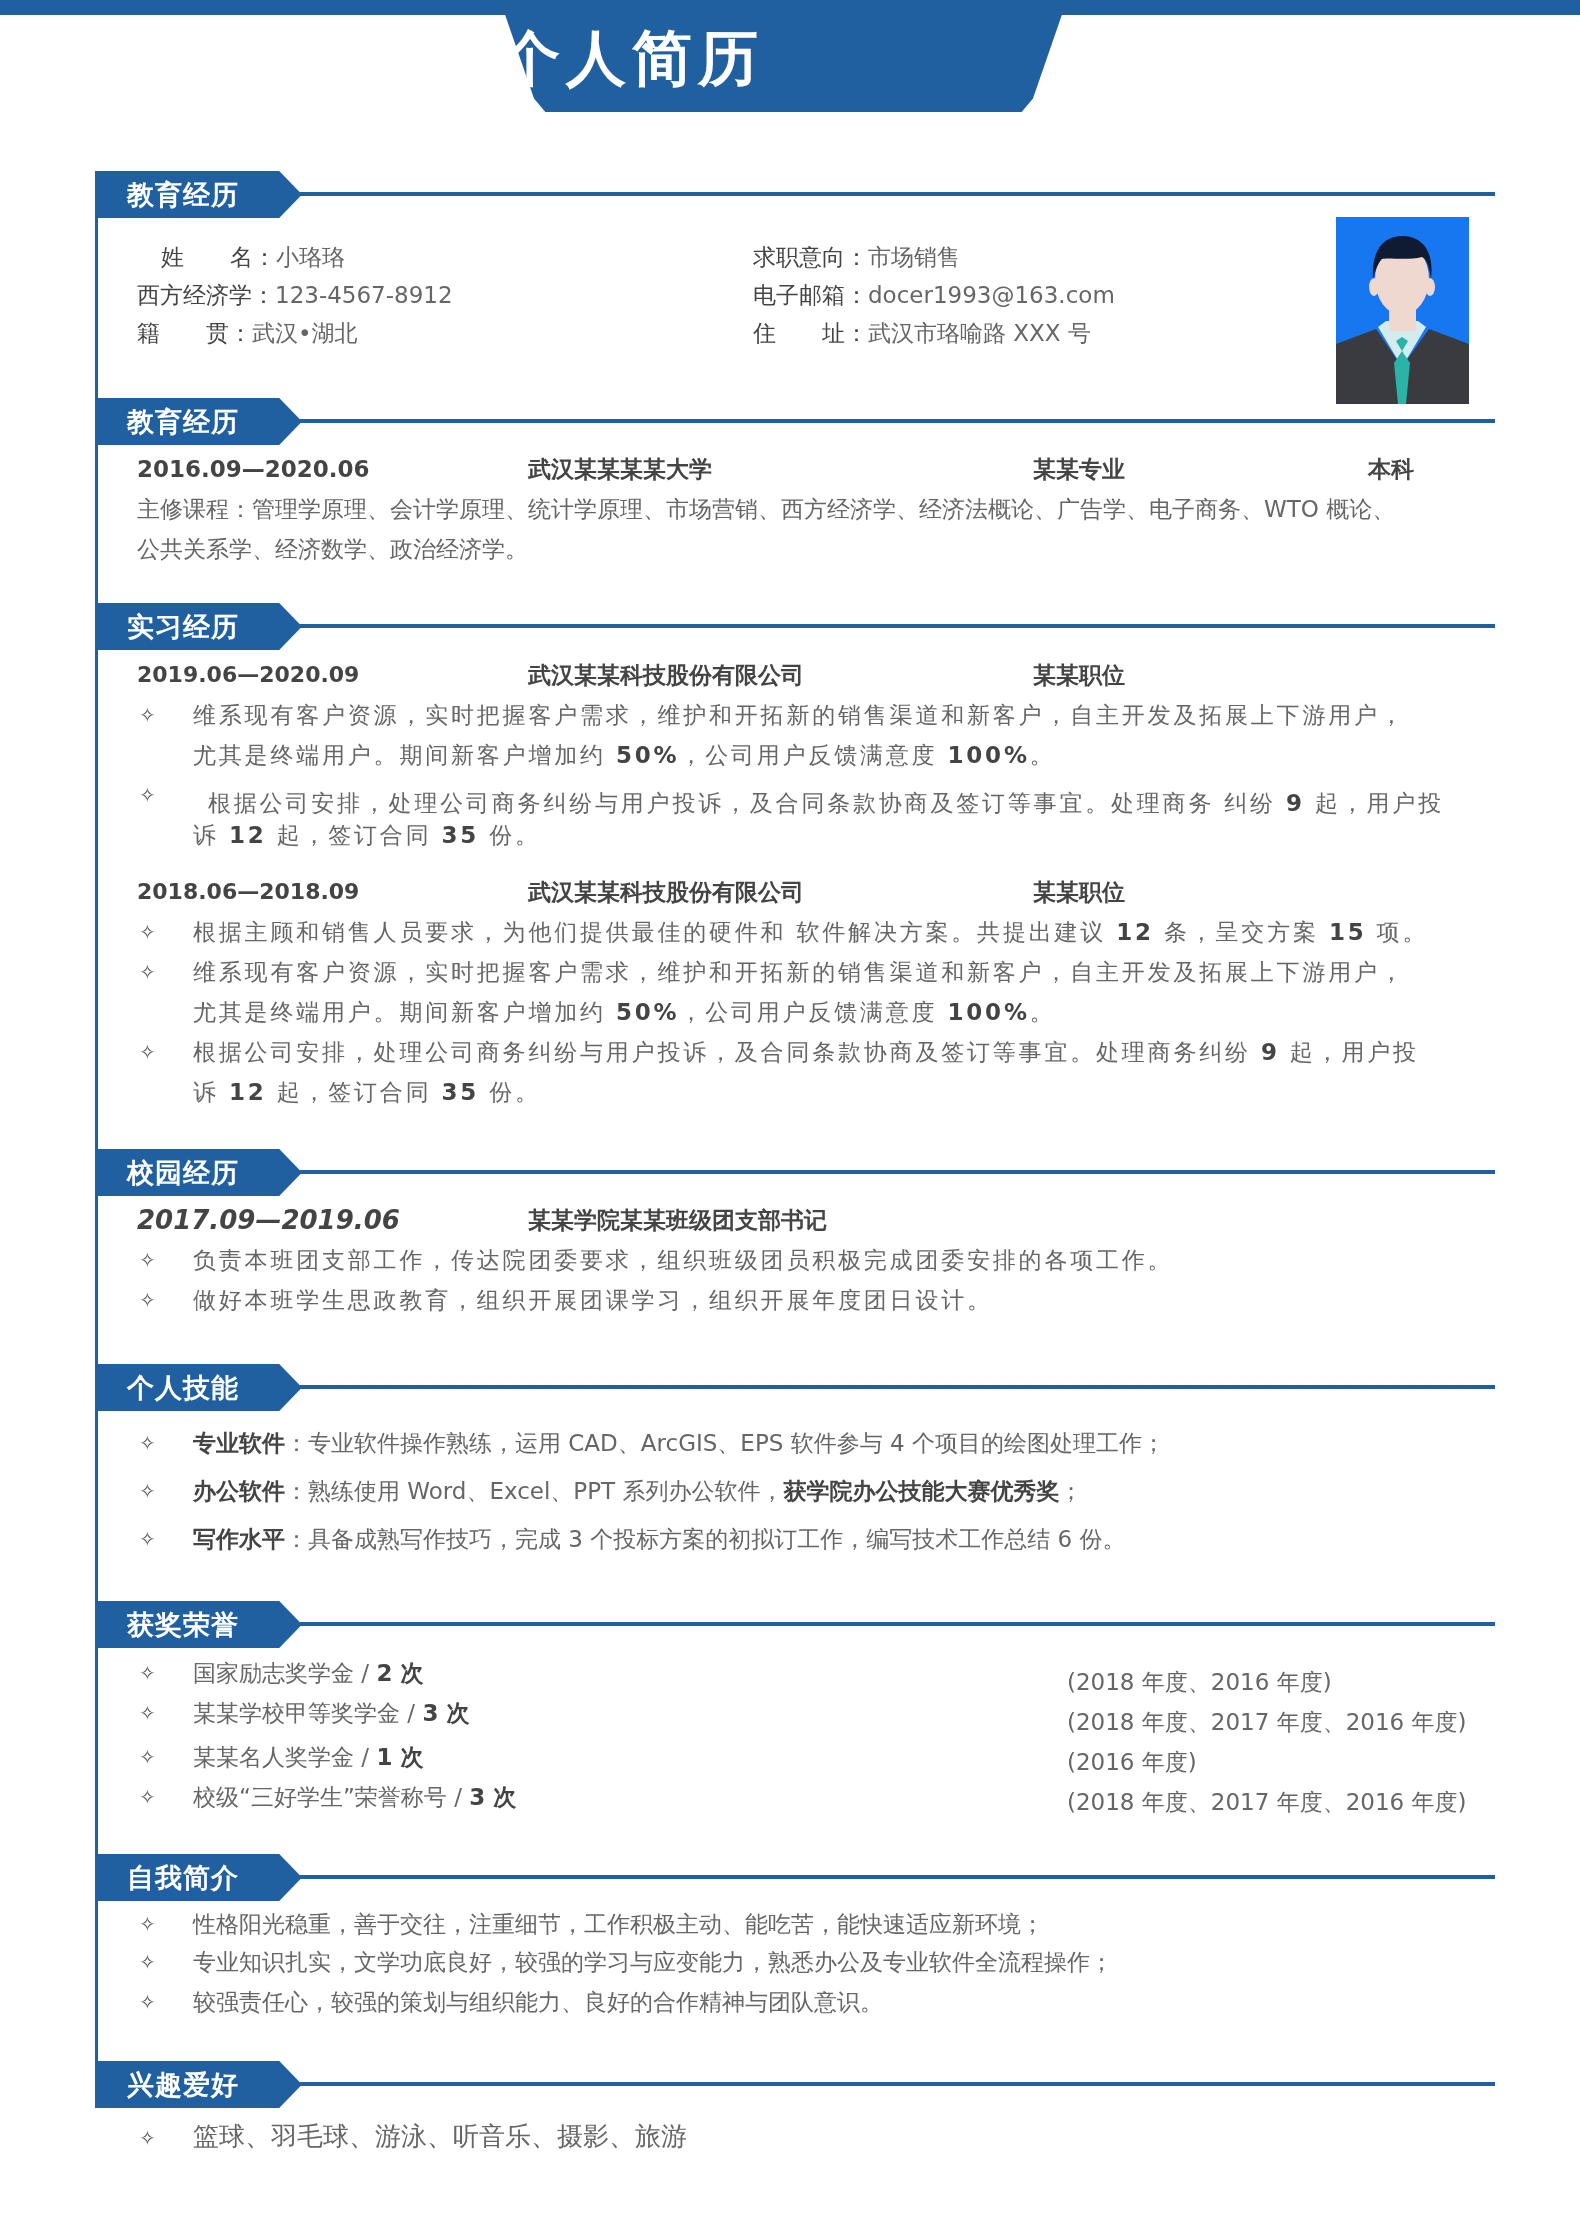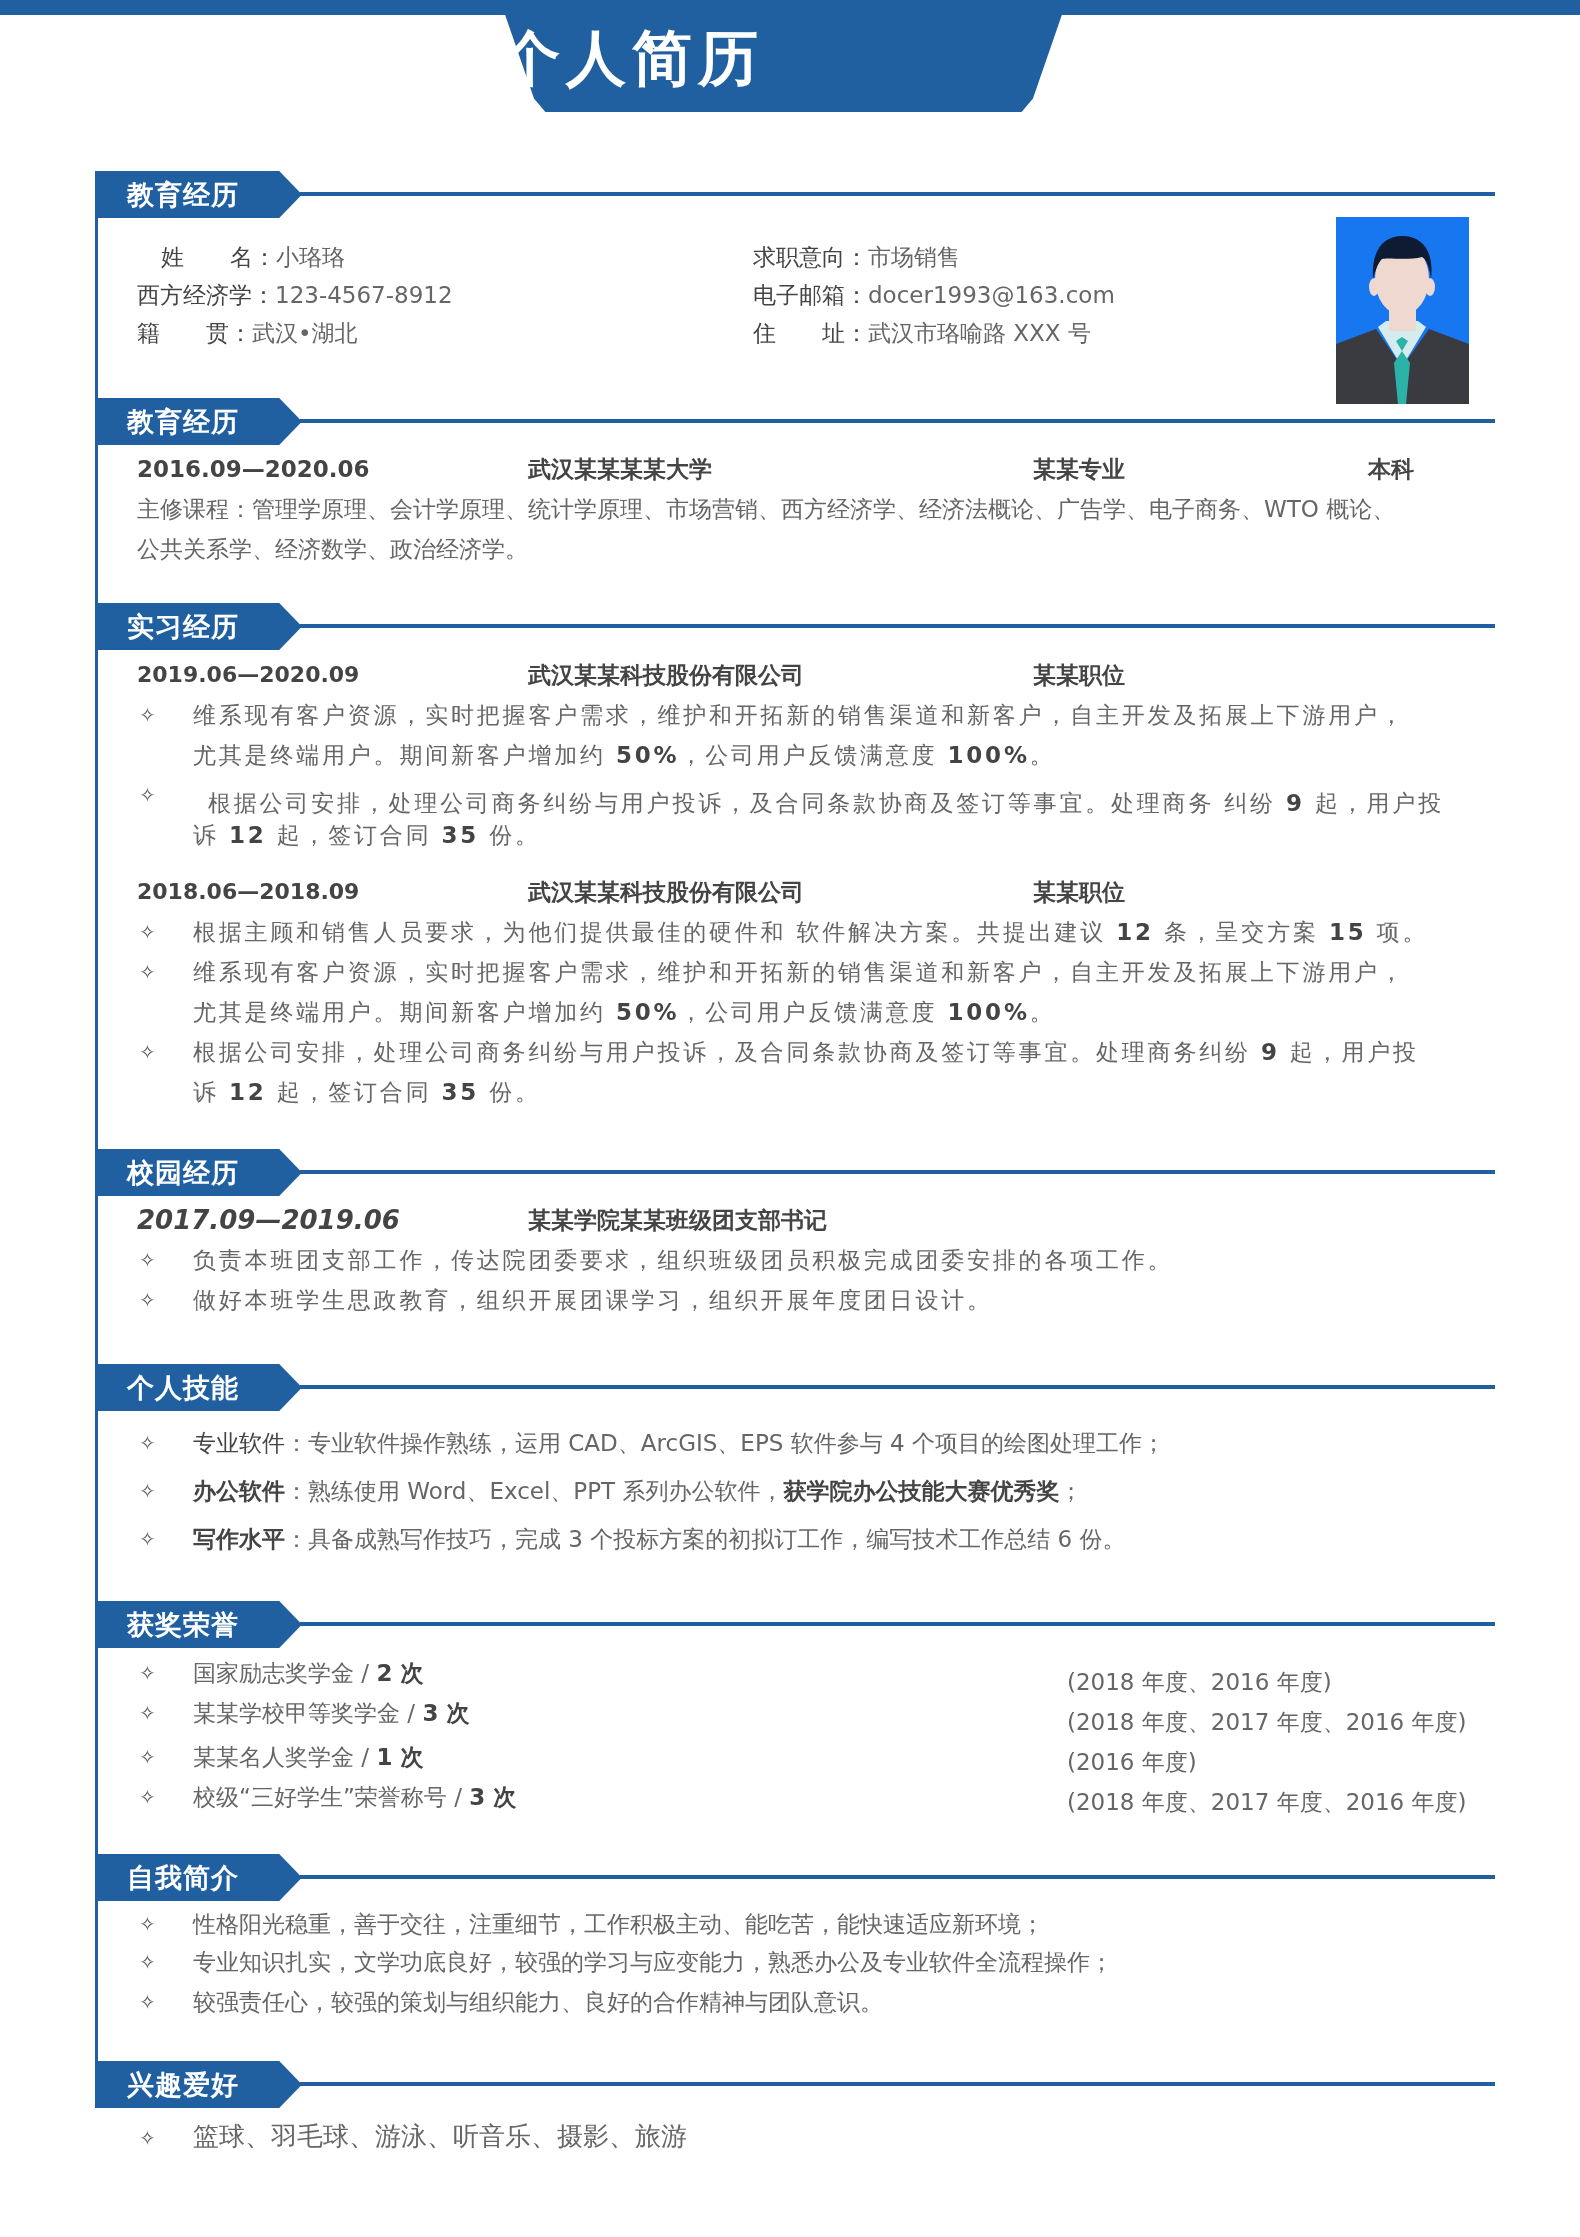--- a/index.html
+++ b/index.html
@@ -126,21 +126,21 @@
 <div class="abs t bul" style="left:139px;top:1245px;">✧</div>
 <div class="abs t val sp" style="left:193px;top:1245px;">负责本班团支部工作，传达院团委要求，组织班级团员积极完成团委安排的各项工作。</div>
 <div class="abs t bul" style="left:139px;top:1285px;">✧</div>
 <div class="abs t val sp" style="left:193px;top:1285px;">做好本班学生思政教育，组织开展团课学习，组织开展年度团日设计。</div>
 
 <div class="abs sec-head" style="top:1364px;">
   <div class="sec-title">个人技能</div>
 </div>
 <div class="abs sec-line" style="top:1385px;"></div>
 <div class="abs t bul" style="left:139px;top:1428px;">✧</div>
-<div class="abs t val" style="left:193px;top:1428px;"><span class="lab" style="font-weight:400">专业软件</span><span>：专业软件操作熟练，运用 CAD、ArcGIS、EPS 软件参与 4 个项目的绘图处理工作；</span></div>
+<div class="abs t val" style="left:193px;top:1428px;"><span class="lab" style="font-weight:700">专业软件</span><span>：专业软件操作熟练，运用 CAD、ArcGIS、EPS 软件参与 4 个项目的绘图处理工作；</span></div>
 <div class="abs t bul" style="left:139px;top:1476px;">✧</div>
 <div class="abs t val" style="left:193px;top:1476px;"><span class="lab" style="font-weight:600">办公软件</span><span>：熟练使用 Word、Excel、PPT 系列办公软件，</span><span class="lab" style="font-weight:600">获学院办公技能大赛优秀奖</span><span>；</span></div>
 <div class="abs t bul" style="left:139px;top:1524px;">✧</div>
 <div class="abs t val" style="left:193px;top:1524px;"><span class="lab" style="font-weight:600">写作水平</span><span>：具备成熟写作技巧，完成 3 个投标方案的初拟订工作，编写技术工作总结 6 份。</span></div>
 
 <div class="abs sec-head" style="top:1601px;">
   <div class="sec-title">获奖荣誉</div>
 </div>
 <div class="abs sec-line" style="top:1622px;"></div>
 

